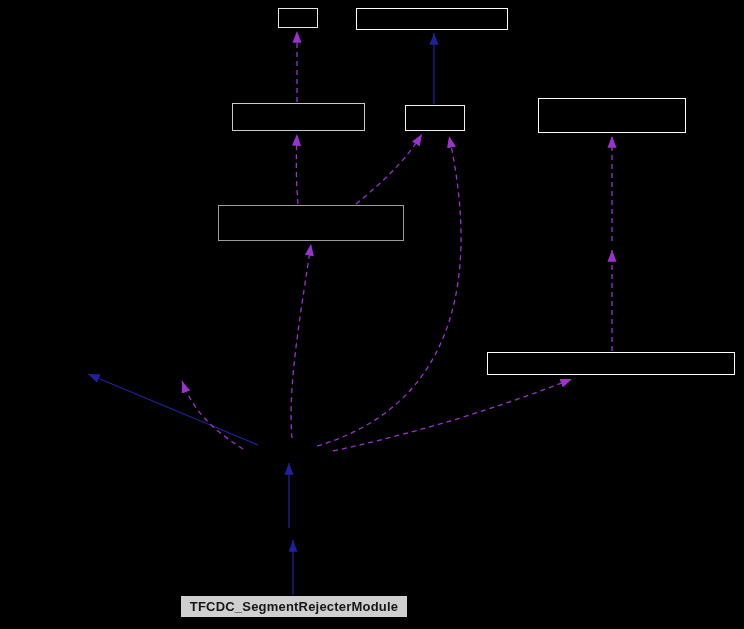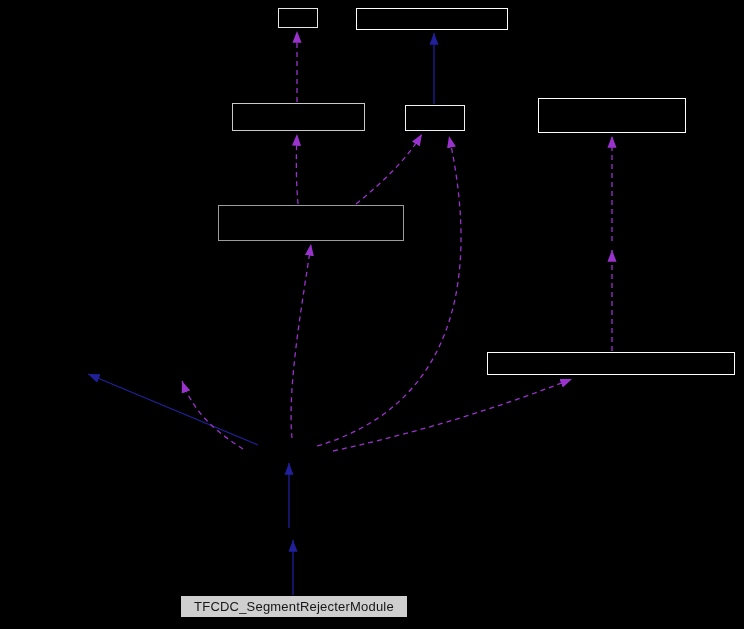--- a/index.html
+++ b/index.html
@@ -27,20 +27,21 @@
     box-sizing: border-box;
     border: 1px solid #fff;
     background: #000;
   }
   .node.current {
     display: flex;
     align-items: center;
     justify-content: center;
     font-size: 13px;
     letter-spacing: 0.2px;
+    font-weight: bold;
   }
 </style>
 </head>
 <body>
 
 <div class="canvas">
   <svg class="edges-layer" viewBox="0 0 744 629" xmlns="http://www.w3.org/2000/svg">
     <defs>
       <marker id="ah-inh" markerWidth="9" markerHeight="7" refX="9" refY="3.5" orient="auto">
         <path d="M0,0 L9,3.5 L0,7 Z" fill="#20209b"></path>

